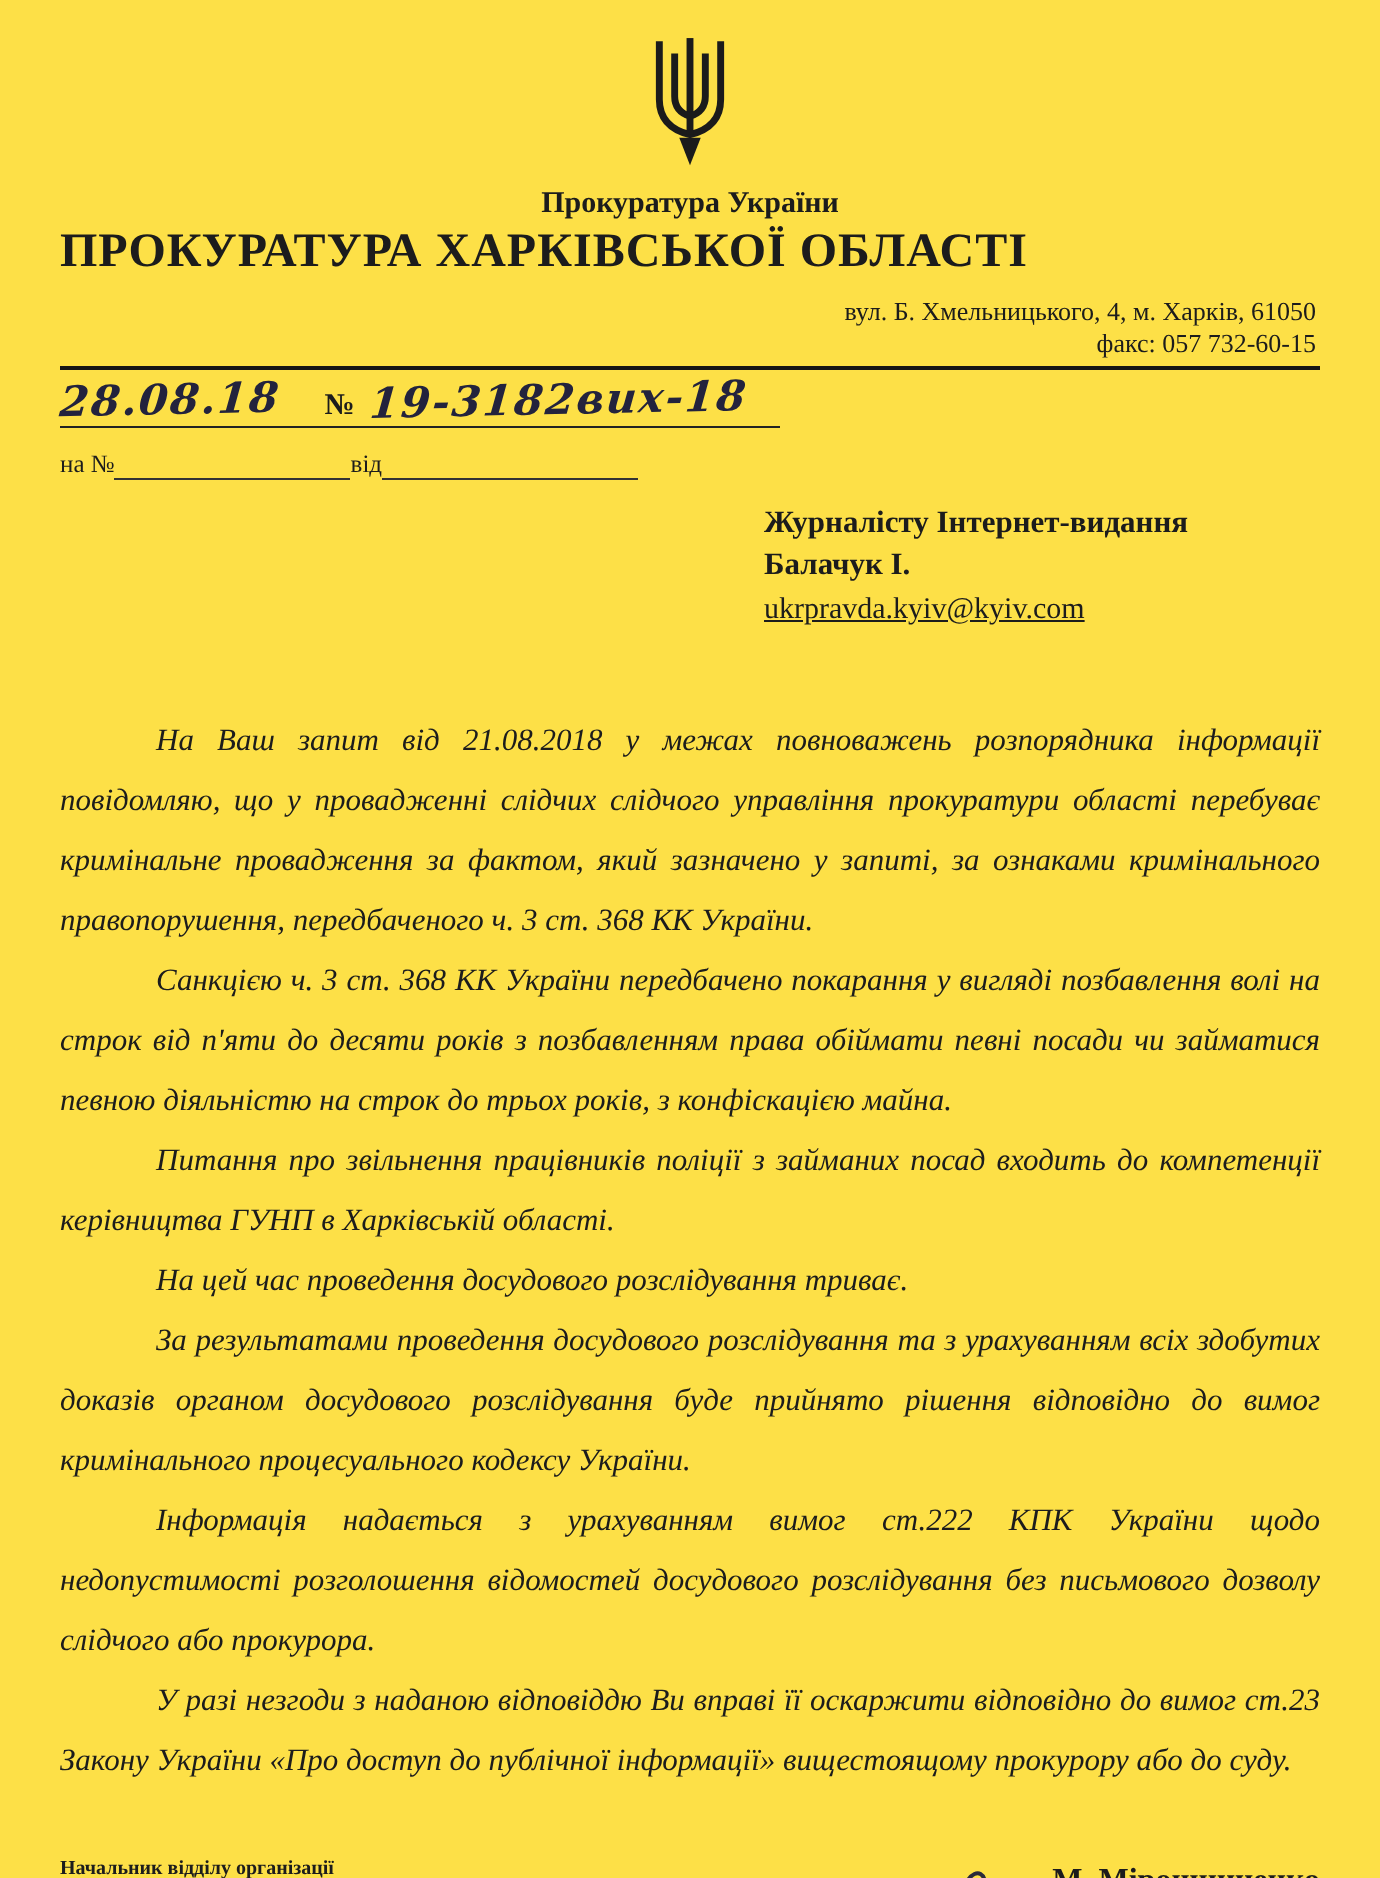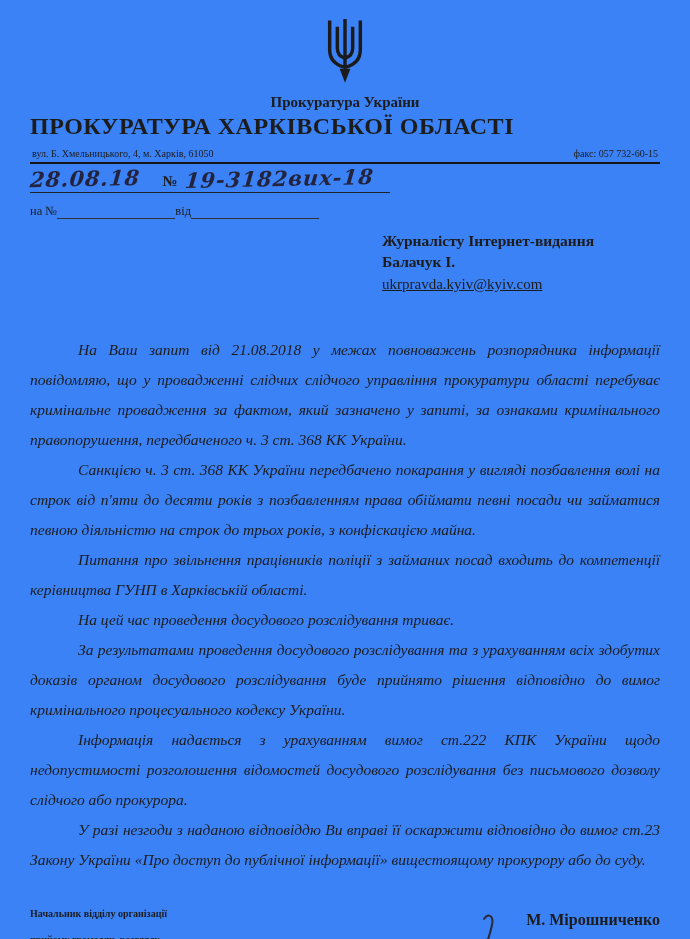--- a/index.html
+++ b/index.html
@@ -1,25 +1,25 @@
 <!DOCTYPE html>
 <html><head>
 <meta charset="utf-8">
 <style>
   html,body{margin:0;padding:0;background:#e8e8e8;}
   .page{
-    width:690px;height:939px;margin:0 auto;background:#3b82f6;
+    width:690px;height:939px;margin:0 auto;background:#fde047;
     font-family:"Liberation Serif","DejaVu Serif",serif;color:#1c1c1c;
     position:relative;box-sizing:border-box;padding:12px 30px 0 30px;
     box-shadow:0 0 4px rgba(0,0,0,.25);overflow:hidden;
   }
   .emblem{display:flex;justify-content:center;margin-top:4px;}
   .org-line1{text-align:center;font-weight:bold;font-size:15px;margin-top:6px;}
   .org-line2{text-align:left;font-weight:bold;font-size:24px;letter-spacing:.5px;margin-top:2px;}
-  .addr-row{display:flex;justify-content:space-between;align-items:flex-end;font-size:10px;margin-top:8px;padding:0 2px;}
+  .addr-row{display:flex;justify-content:space-between;align-items:flex-end;font-size:13px;margin-top:8px;padding:0 2px;flex-direction:column;}
   .head-rule{border:none;border-top:2.5px solid #151515;margin:3px 0 0 0;}
   .ref-row{position:relative;height:34px;margin-top:2px;}
   .handwriting{
     font-family:"DejaVu Serif",serif;font-style:italic;font-weight:bold;
     color:#23233d;font-size:21px;letter-spacing:1px;transform:rotate(-1.2deg) skewX(-6deg);
     display:inline-block;
   }
   .ref-underline{position:absolute;left:0;top:26px;width:360px;border-bottom:1.5px solid #222;}
   .num-sign{font-size:15px;font-weight:bold;margin:0 4px 0 18px;}
   .onref-row{font-size:12.5px;margin-top:4px;display:flex;align-items:flex-end;gap:0;}

